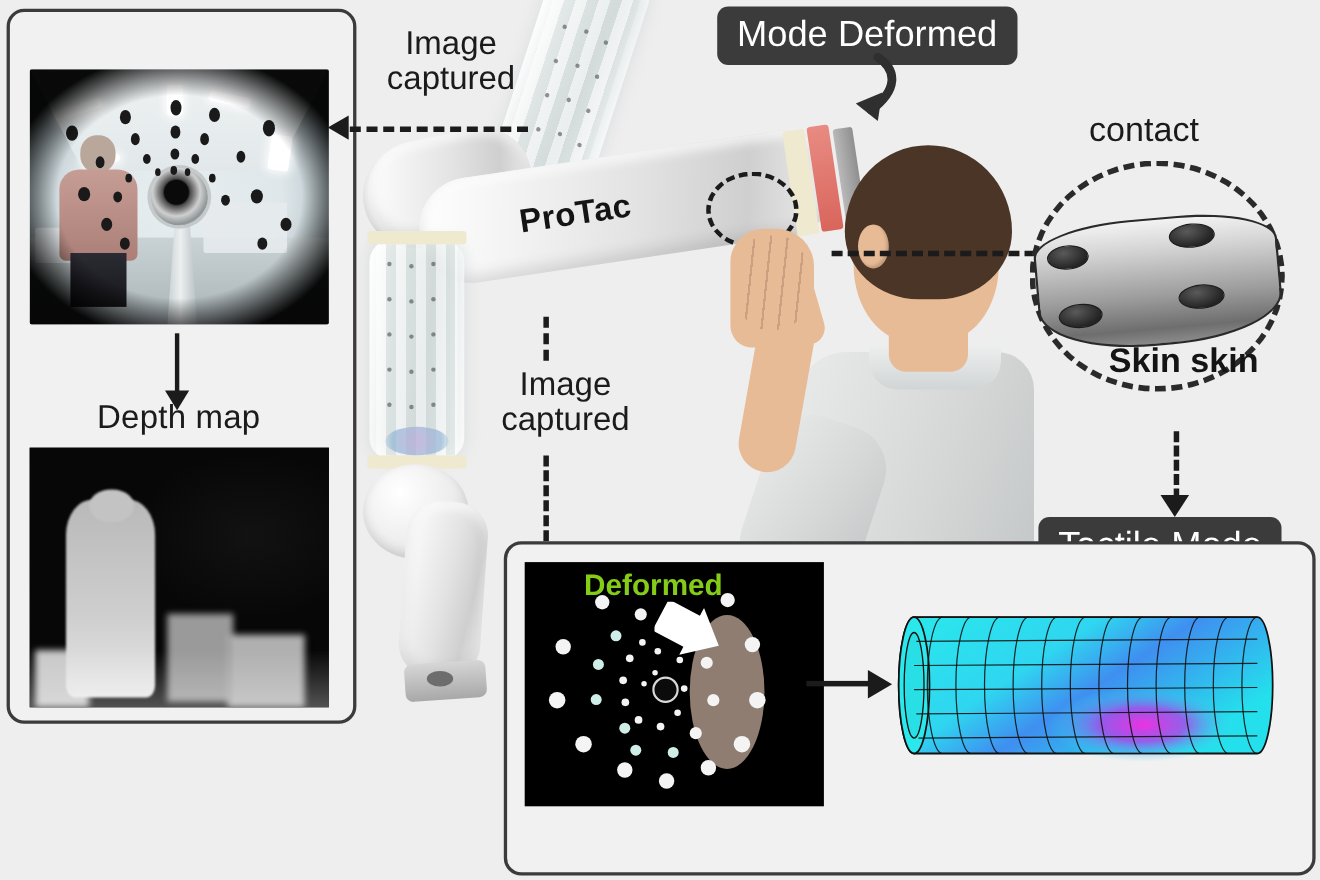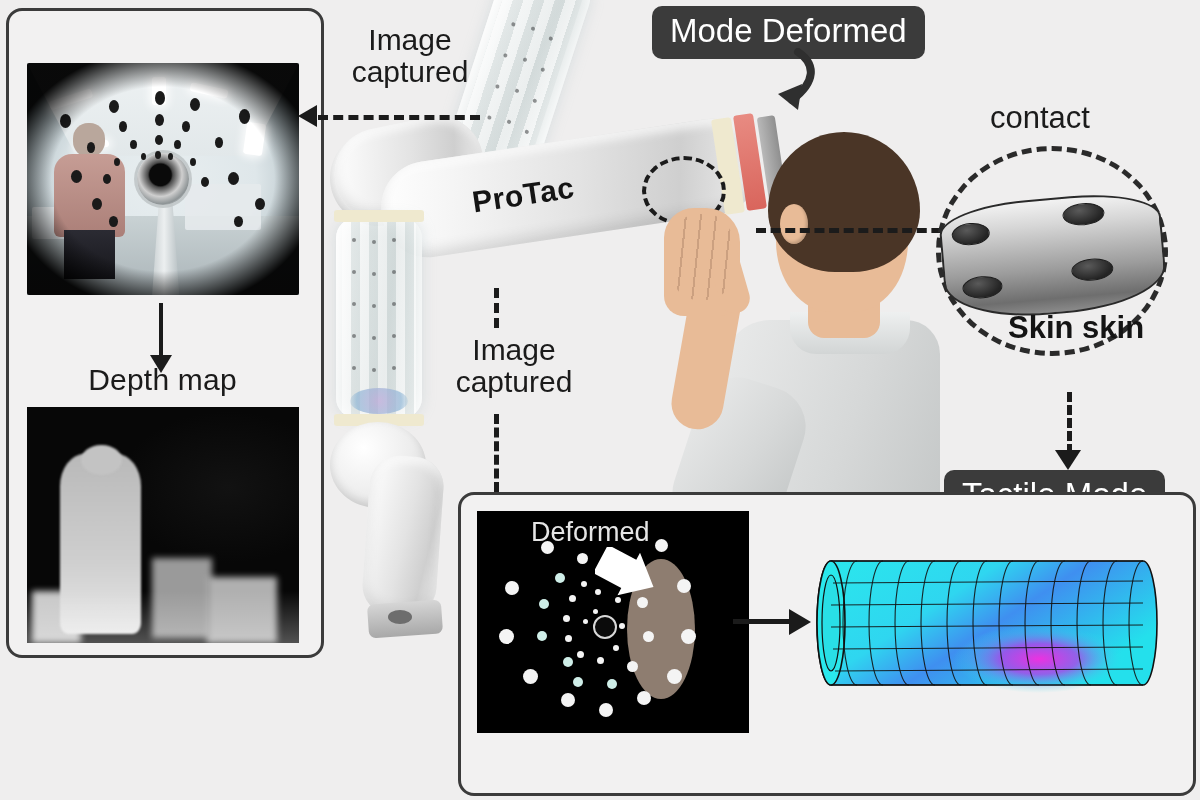--- a/index.html
+++ b/index.html
@@ -136,21 +136,21 @@
     background:radial-gradient(ellipse at 40% 30%,#5a5a5a,#242424 70%);
     border:1px solid #1c1c1c;}
 
   
   #bottom-panel{left:458px;top:492px;width:738px;height:304px;}
   .tactile-img{position:absolute;left:16px;top:16px;width:272px;height:222px;background:#000;overflow:hidden;}
   .tdot{position:absolute;border-radius:50%;background:#f4f4f4;}
   .tdot.c{background:#cfeee8;}
   .deform-ellipse{position:absolute;left:150px;top:48px;width:68px;height:140px;border-radius:50%;
     background:rgba(173,152,137,.82);}
-  .deformed-text{position:absolute;left:54px;top:6px;font-size:27px;color:#e5e5e5;font-weight:400;}
+  .deformed-text{position:absolute;left:54px;top:6px;font-size:27px;color:#84cc16;font-weight:700;}
   .tactile-caption{position:absolute;left:16px;top:246px;width:272px;text-align:center;font-size:29px;}
   .tactile-caption i{font-style:italic;}
 
   .mesh-wrap{position:absolute;left:330px;top:28px;width:392px;height:200px;}
   .skin-caption{position:absolute;left:312px;top:246px;width:420px;text-align:center;font-size:30px;}
 
   .solid-arrow-line{position:absolute;height:5px;background:#1b1b1b;}
 </style>
 </head>
 <body>

